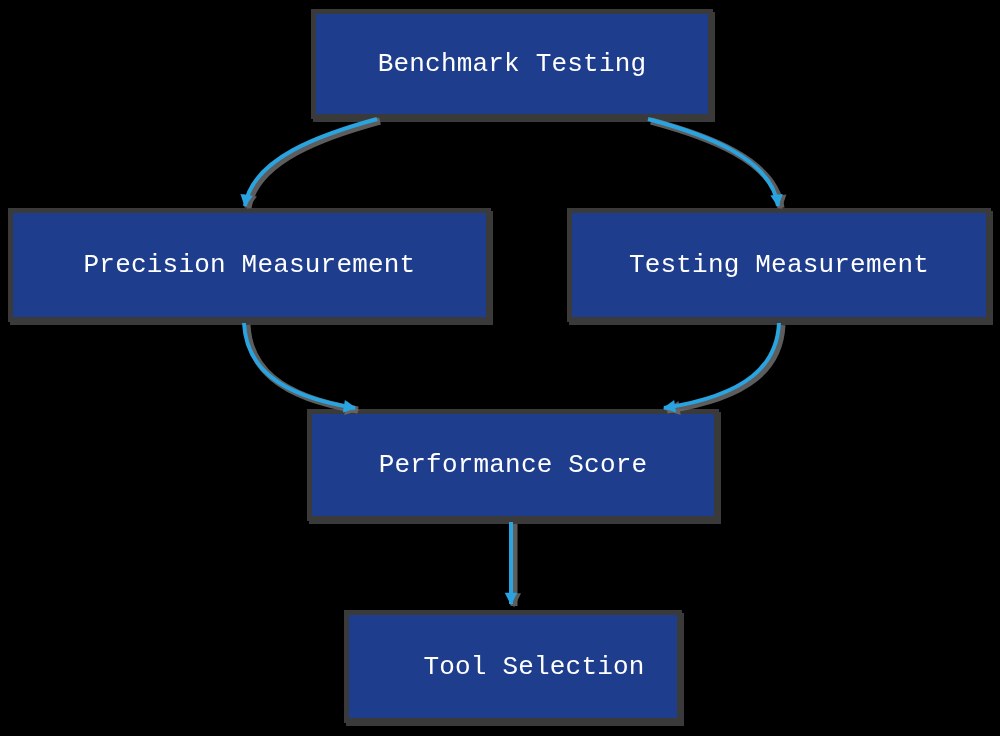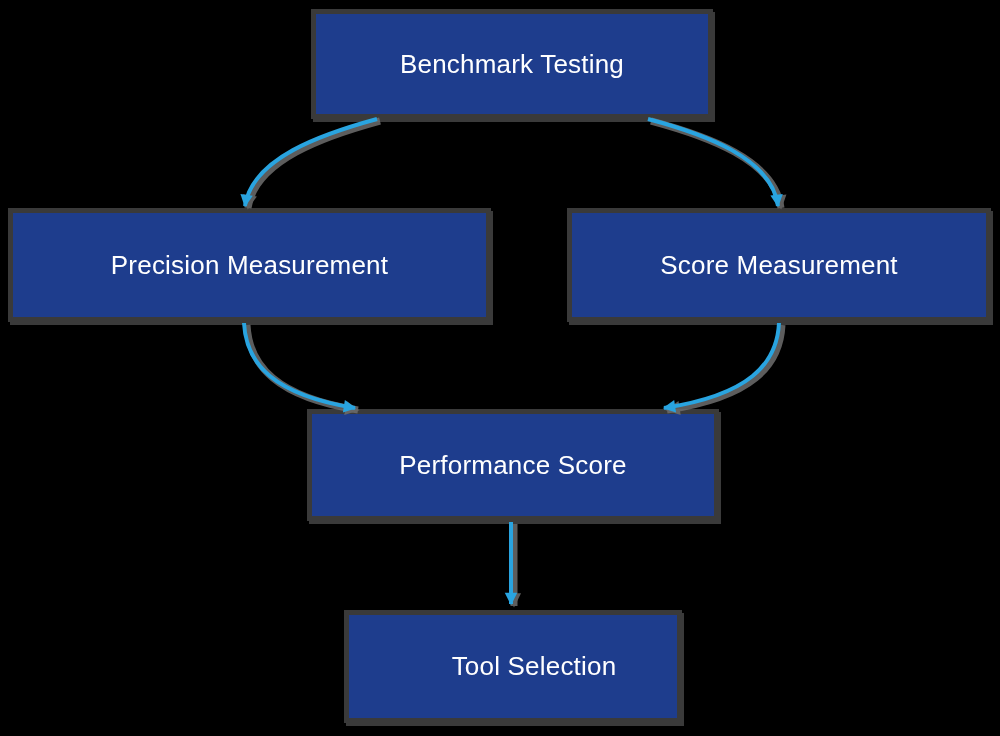--- a/index.html
+++ b/index.html
@@ -10,21 +10,21 @@
     height: 736px;
     overflow: hidden;
   }
   .canvas {
     position: relative;
     width: 1000px;
     height: 736px;
     background: var(--background, #000000);
     border-radius: 12px;
     overflow: hidden;
-    font-family: Liberation Sans, sans-serif;
+    font-family: Liberation Mono, monospace;
   }
   .edges-svg {
     position: absolute;
     left: 0; top: 0;
     width: 1000px;
     height: 736px;
     z-index: 3;
     pointer-events: none;
   }
   .edge-shadow {
@@ -92,21 +92,21 @@
 
   <div class="node" style="left: 311px; top: 9px; width: 402px; height: 110px;">
     <span class="node-label">Benchmark Testing</span>
   </div>
 
   <div class="node" style="left: 8px; top: 208px; width: 483px; height: 114px;">
     <span class="node-label">Precision Measurement</span>
   </div>
 
   <div class="node" style="left: 567px; top: 208px; width: 424px; height: 114px;">
-    <span class="node-label">Score Measurement</span>
+    <span class="node-label">Testing Measurement</span>
   </div>
 
   <div class="node" style="left: 307px; top: 409px; width: 412px; height: 112px; justify-content: center;">
     <span class="node-label">Performance Score</span>
   </div>
 
   <div class="node" style="left: 344px; top: 610px; width: 338px; height: 113px; padding-left: 42px;">
     <span class="node-label">Tool Selection</span>
   </div>
 

